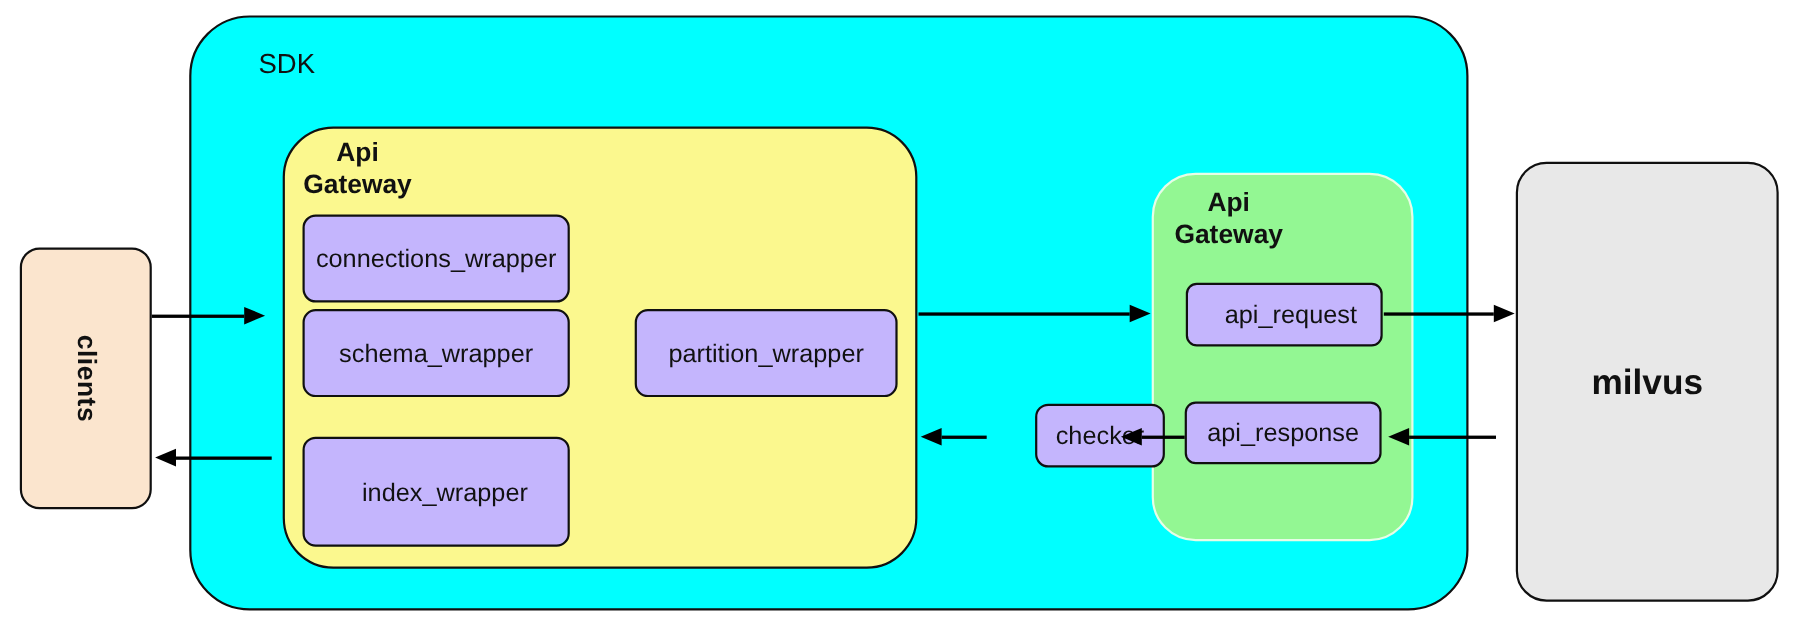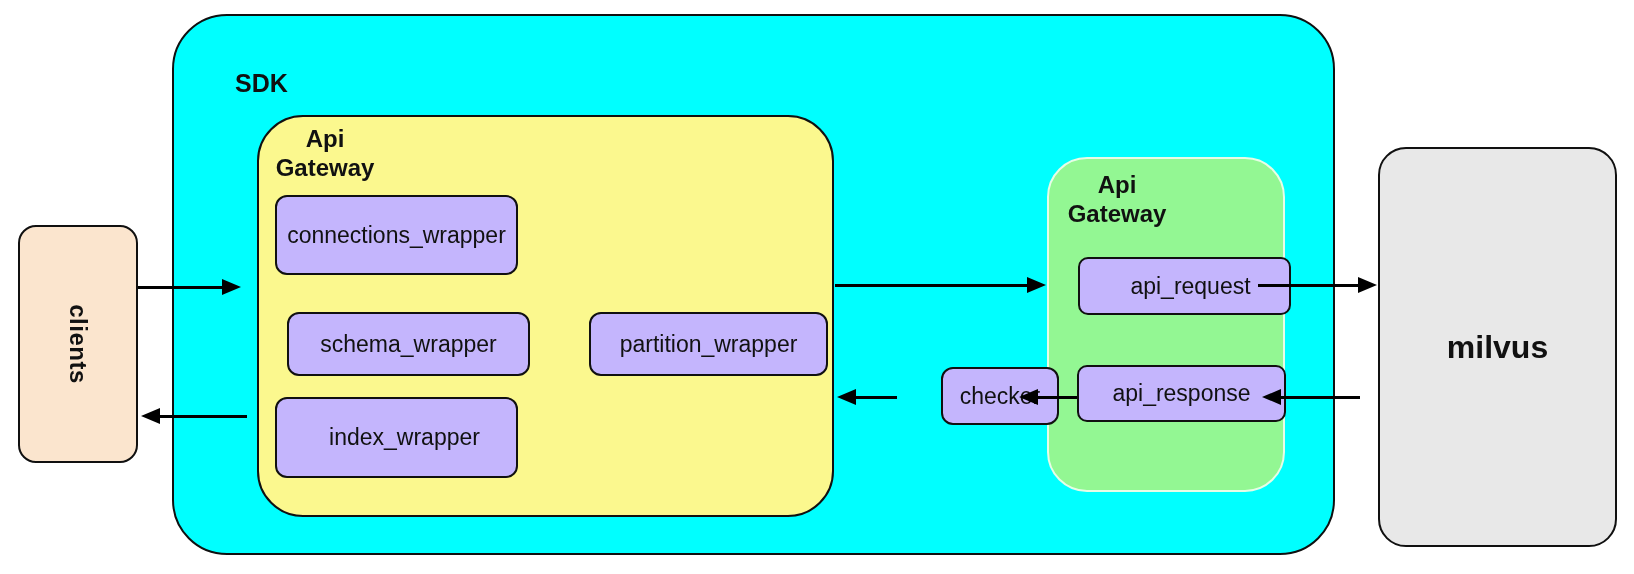--- a/index.html
+++ b/index.html
@@ -10,46 +10,46 @@
   .abs { position:absolute; box-sizing:border-box; }
   .outlined { border:2.5px solid #101010; }
   .node {
     background:#c4b5fd; border-radius:12px;
     display:flex; align-items:center; justify-content:center;
     font-size:23px; white-space:nowrap;
   }
 
   
   .sdk { left:172px; top:14px; width:1163px; height:541px; background:#00ffff; border-radius:55px; }
-  .sdk-label { position:absolute; left:61px; top:28px; font-weight:bold; font-size:25px;margin-top:25px; }
+  .sdk-label { position:absolute; left:61px; top:28px; font-weight:normal; font-size:25px; }
 
   .api-wrapper { left:257px; top:115px; width:577px; height:402px; background:#fbf88e; border-radius:46px; }
   .api-wrapper-label { position:absolute; left:10px; top:7px; width:112px; text-align:center; font-weight:bold; font-size:24px; line-height:29px; }
 
   .api-gateway { left:1047px; top:157px; width:238px; height:335px; background:#93f793;
                  border:2px solid #e6fde6; border-radius:40px; }
   .api-gateway-label { position:absolute; left:12px; top:11px; width:112px; text-align:center; font-weight:bold; font-size:24px; line-height:29px; }
 
   
   .clients { left:18px; top:225px; width:120px; height:238px; background:#fbe5ce; border-radius:18px;
              display:flex; align-items:center; justify-content:center; }
   .clients-text { transform:rotate(90deg); font-weight:bold; font-size:24px; letter-spacing:0.5px; white-space:nowrap; }
 
   .milvus { left:1378px; top:147px; width:239px; height:400px; background:#e8e8e8; border-radius:28px;
             display:flex; align-items:center; justify-content:center; font-weight:bold; font-size:32px; }
 
   
   .w-c1 { left:275px; width:243px; }
   .w-c2 { left:577px; width:239px; }
   .w-r1 { top:195px; height:80px; }
-  .w-r2 { top:312px; height:64px;margin-left:12px; }
-  .w-r3 { top:397px; height:81px;padding-left:16px; }
+  .w-r2 { top:281px; height:80px; }
+  .w-r3 { top:397px; height:100px;padding-left:16px; }
 
-  .api-request  { left:1078px; top:257px; width:213px; height:58px; border-radius:10px;padding-left:12px; }
-  .api-response { left:1077px; top:365px; width:209px; height:57px; border-radius:10px;justify-content:center; }
+  .api-request  { left:1078px; top:257px; width:179px; height:58px; border-radius:10px;padding-left:12px; }
+  .api-response { left:1077px; top:365px; width:179px; height:57px; border-radius:10px;justify-content:center; }
   .checker      { left:897px;  top:367px; width:118px; height:58px; border-radius:12px;margin-left:44px; }
 
   
   .aline { position:absolute; height:2.5px; background:#000; }
   .ah { position:absolute; width:0; height:0; border-top:8px solid transparent; border-bottom:8px solid transparent; }
   .ah-r { border-left:19px solid #000; }
   .ah-l { border-right:19px solid #000; }
 </style>
 </head>
 <body>

